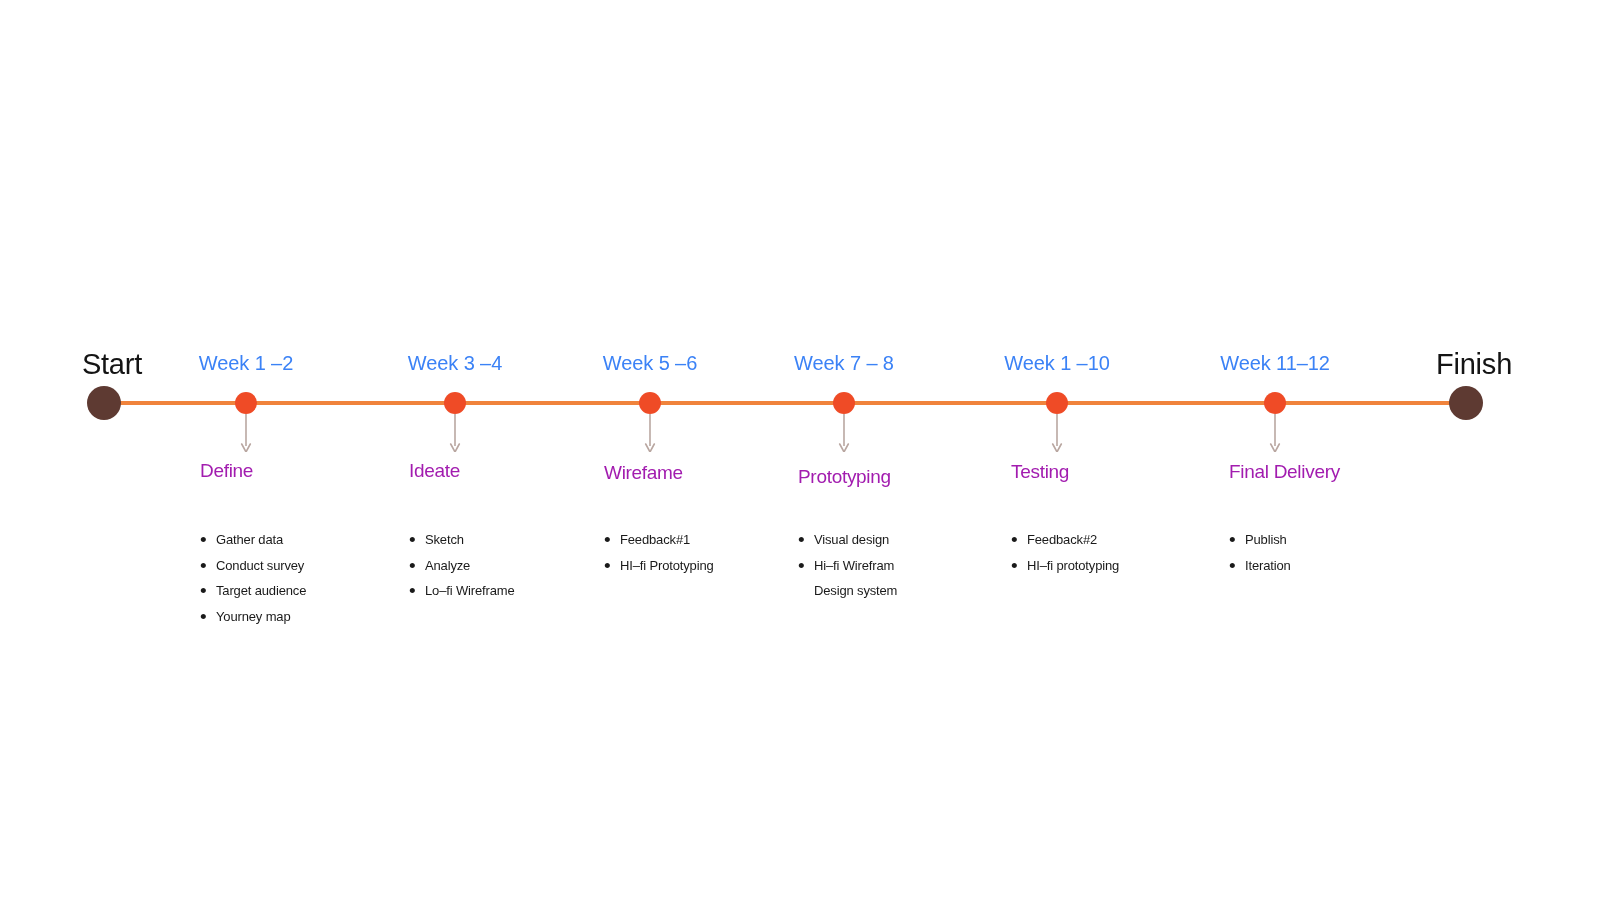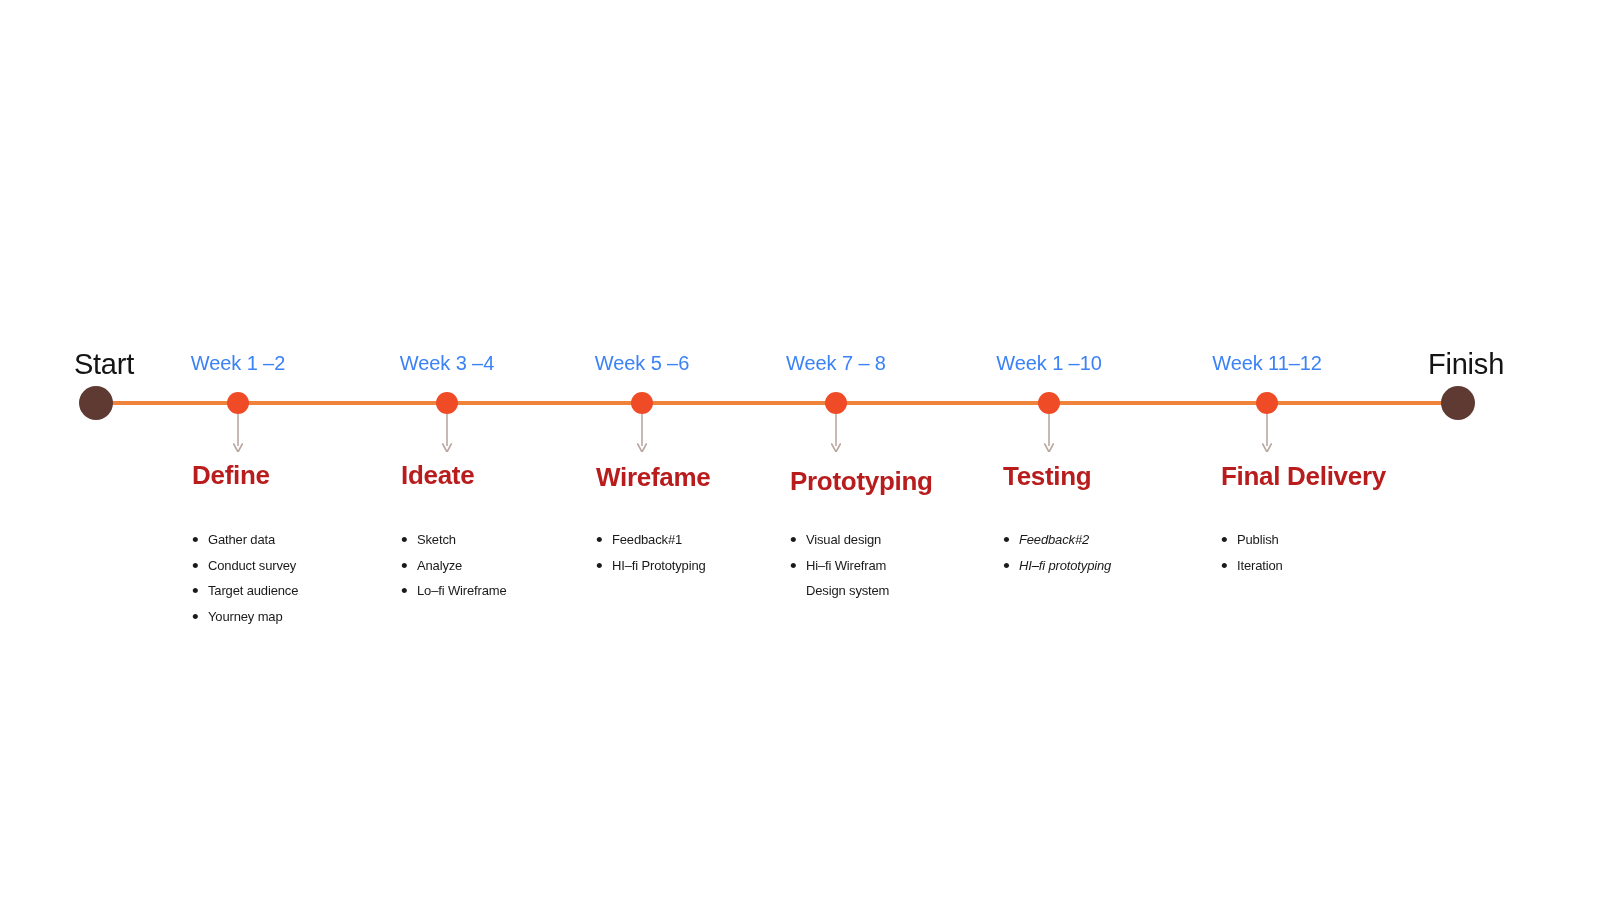--- a/index.html
+++ b/index.html
@@ -12,21 +12,21 @@
     width: 1600px;
     height: 900px;
     font-family: "Liberation Sans", sans-serif;
     color: #111111;
     overflow: hidden;
     position: relative;
   }
 
   #timeline-canvas {
     position: absolute;
-    left: 4px;
+    left: 12px;
     top: 0;
     width: 1296px;
     height: 900px;
   }
 
   
   .rail {
     position: absolute;
     left: 92px;
     top: 401px;
@@ -83,23 +83,23 @@
     position: absolute;
     transform: translate(-50%, 0);
     pointer-events: none;
   }
 
   
   .phase {
     position: absolute;
   }
   .phase-title {
-    font-size: 26px;
-    font-weight: 700;
-    color: #b91c1c;
+    font-size: 19px;
+    font-weight: 400;
+    color: #a21caf;
     letter-spacing: -0.3px;
     white-space: nowrap;
     margin: 0;
   }
   .phase-items {
     list-style: none;
     margin: 0;
     padding: 0;
   }
   .phase-item {
@@ -199,21 +199,21 @@
       </ul>
       <div class="week-label" style="left: 1045px; top: 352px;">Week 1 –10</div>
       <div class="node-dot" style="left: 1045px; top: 403px;"></div>
       <svg class="drop-arrow" width="13" height="38" viewBox="0 0 13 38" style="left: 1045px; top: 414px;">
         <line x1="6.5" y1="0" x2="6.5" y2="32" stroke="#B9A7A1" stroke-width="1.6"></line>
         <path d="M2.2 30 L6.5 38 L10.8 30" fill="none" stroke="#B9A7A1" stroke-width="1.6" stroke-linecap="round" stroke-linejoin="round"></path>
       </svg>
       <div class="phase" style="left: 999px; top: 461px;">
         <div class="phase-title">Testing</div>
       </div>
-      <ul class="phase-items" style="position: absolute; left: 999px; top: 527px; font-style: italic;">
+      <ul class="phase-items" style="position: absolute; left: 999px; top: 527px;">
         <li class="phase-item">Feedback#2</li>
         <li class="phase-item">HI–fi prototyping</li>
       </ul>
       <div class="week-label" style="left: 1263px; top: 352px;">Week 11–12</div>
       <div class="node-dot" style="left: 1263px; top: 403px;"></div>
       <svg class="drop-arrow" width="13" height="38" viewBox="0 0 13 38" style="left: 1263px; top: 414px;">
         <line x1="6.5" y1="0" x2="6.5" y2="32" stroke="#B9A7A1" stroke-width="1.6"></line>
         <path d="M2.2 30 L6.5 38 L10.8 30" fill="none" stroke="#B9A7A1" stroke-width="1.6" stroke-linecap="round" stroke-linejoin="round"></path>
       </svg>
       <div class="phase" style="left: 1217px; top: 461px;">

